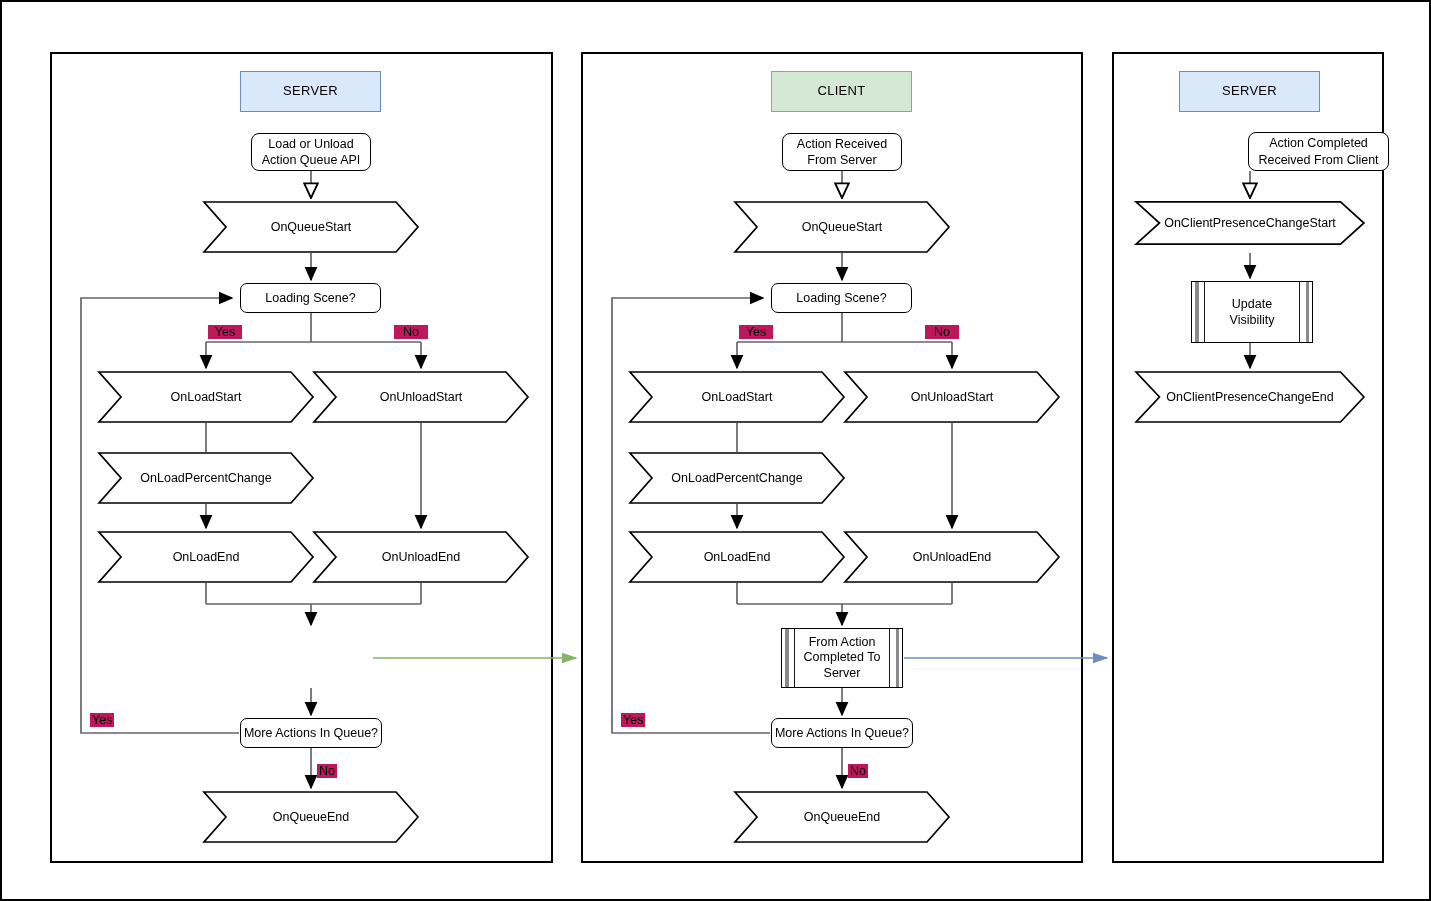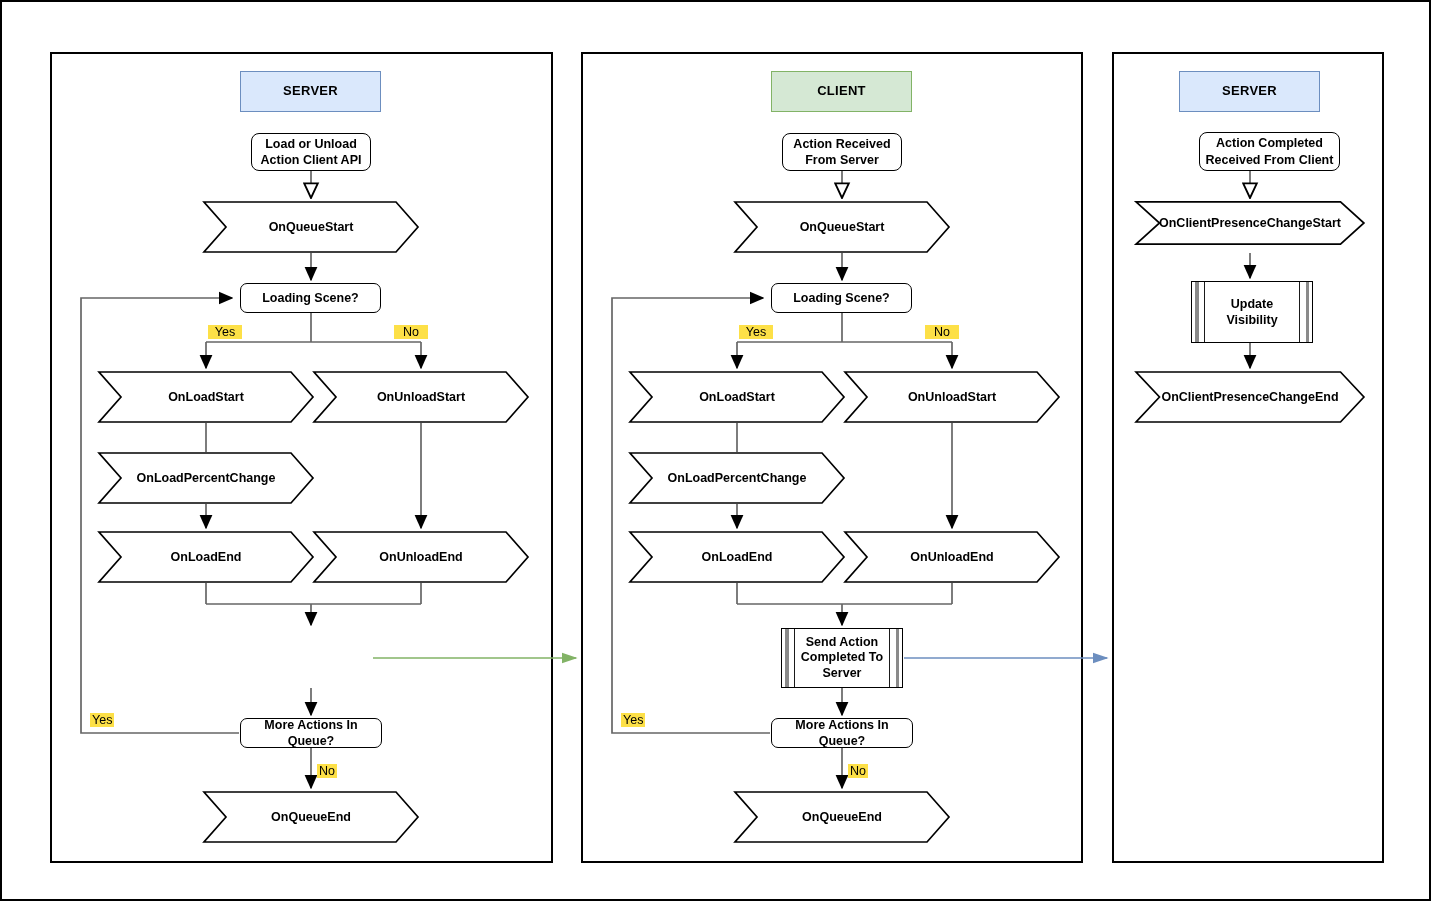--- a/index.html
+++ b/index.html
@@ -1,31 +1,31 @@
 <!DOCTYPE html>
 <html><head>
 <meta charset="utf-8">
 <style>
   html,body{margin:0;padding:0;background:#fff;}
   body{font-family:"Liberation Sans", sans-serif;color:#000;}
   .stage{position:relative;width:1431px;height:901px;background:#fff;border:2px solid #000;box-sizing:border-box;overflow:hidden;}
   .panel{position:absolute;border:2px solid #000;background:#fff;box-sizing:border-box;}
   .layer{position:absolute;left:0;top:0;width:1431px;height:901px;pointer-events:none;}
-  .node{position:absolute;box-sizing:border-box;font-size:12.5px;line-height:1.3;font-weight:bold;}
+  .node{position:absolute;box-sizing:border-box;font-size:12.5px;line-height:1.3;}
   .lbl{position:absolute;left:0;top:0;right:0;bottom:0;display:flex;align-items:center;justify-content:center;text-align:center;white-space:pre-line;padding:0 4px;}
   .hdr{border:1.5px solid;display:flex;align-items:center;justify-content:center;font-size:13px;letter-spacing:.3px;}
   .rbox{background:#fff;border:1.6px solid #000;border-radius:8px;}
   .chev svg{position:absolute;left:0;top:0;width:100%;height:100%;overflow:visible;}
   .chev polygon{fill:#ffffff;stroke:#000000;stroke-width:1.7;}
   .sub{background:#fff;border:1.6px solid #000;}
   .sbar{position:absolute;top:0;bottom:0;width:3.5px;background:#8a8a8a;}
   .sbar-l{left:3px}.sbar-r{right:3px}
   .sline{position:absolute;top:0;bottom:0;width:0;border-left:1.4px solid #1a1a1a;}
   .sline-l{left:12px}.sline-r{right:12px}
-  .flabel{position:absolute;font-size:12.5px;background:#fde047;padding:0 2px;}
+  .flabel{position:absolute;font-size:12.5px;background:#be185d;padding:0 2px;}
   .conn{stroke:#666666;stroke-width:1.7;fill:none;}
 </style>
 </head>
 <body>
 
 <div class="stage">
 
   <div class="panel" style="left:48px;top:50px;width:503px;height:811px;"></div>
   <div class="panel" style="left:579px;top:50px;width:502px;height:811px;"></div>
   <div class="panel" style="left:1110px;top:50px;width:272px;height:811px;"></div>
@@ -93,21 +93,21 @@
     <line x1="371" y1="656" x2="574" y2="656" stroke-width="1.6" marker-end="url(#mGreen)" style="stroke: rgb(130, 179, 102);"></line>
     <line x1="902" y1="656" x2="1105" y2="656" stroke-width="1.6" marker-end="url(#mBlue)" style="stroke: rgb(108, 142, 191);"></line>
   </svg>
 
   <div class="node hdr" style="left: 238px; top: 69px; width: 141px; height: 41px; background-color: rgb(218, 232, 252); border-color: rgb(108, 142, 191);">
     <span>SERVER</span>
   </div>
 
   <div class="node rbox" style="left:249px;top:131px;width:120px;height:38px;">
     <span class="lbl">Load or Unload
-Action Client API</span>
+Action Queue API</span>
   </div>
 
   <div class="node chev" style="left:201px;top:199px;width:216px;height:52px;">
     <svg viewBox="0 0 216 52" preserveAspectRatio="none">
         <polygon points="1,1 193,1 215,26 193,51 1,51 23,26" vector-effect="non-scaling-stroke"></polygon>
       </svg>
     <span class="lbl">OnQueueStart</span>
   </div>
 
   <div class="node rbox" style="left:238px;top:281px;width:141px;height:30px;border-radius:7px;">
@@ -219,21 +219,21 @@
         <polygon points="1,1 193,1 215,26 193,51 1,51 23,26" vector-effect="non-scaling-stroke"></polygon>
       </svg>
     <span class="lbl">OnUnloadEnd</span>
   </div>
 
   <div class="node sub" style="left:779px;top:626px;width:122px;height:60px;">
     <i class="sbar sbar-l"></i>
     <i class="sbar sbar-r"></i>
     <i class="sline sline-l"></i>
     <i class="sline sline-r"></i>
-    <span class="lbl" style="left:14px;right:14px;line-height:1.25;">Send Action
+    <span class="lbl" style="left:14px;right:14px;line-height:1.25;">From Action
 Completed To
 Server</span>
   </div>
 
   <div class="node rbox" style="left:769px;top:716px;width:142px;height:30px;border-radius:7px;">
     <span class="lbl" style="padding:0;">More Actions In Queue?</span>
   </div>
 
   <div class="flabel" style="left:619px;top:711px;">Yes</div>
   <div class="flabel" style="left:846px;top:762px;">No</div>
@@ -242,21 +242,21 @@
     <svg viewBox="0 0 216 52" preserveAspectRatio="none">
         <polygon points="1,1 193,1 215,26 193,51 1,51 23,26" vector-effect="non-scaling-stroke"></polygon>
       </svg>
     <span class="lbl">OnQueueEnd</span>
   </div>
 
   <div class="node hdr" style="left: 1177px; top: 69px; width: 141px; height: 41px; background-color: rgb(218, 232, 252); border-color: rgb(108, 142, 191);">
     <span>SERVER</span>
   </div>
 
-  <div class="node rbox" style="left:1197px;top:130px;width:141px;height:39px;">
+  <div class="node rbox" style="left:1246px;top:130px;width:141px;height:39px;">
     <span class="lbl" style="padding:0;">Action Completed
 Received From Client</span>
   </div>
 
   <div class="node chev" style="left:1133px;top:199px;width:230px;height:44px;">
     <svg viewBox="0 0 216 52" preserveAspectRatio="none">
         <polygon points="1,1 193,1 215,26 193,51 1,51 23,26" vector-effect="non-scaling-stroke"></polygon>
       </svg>
     <span class="lbl">OnClientPresenceChangeStart</span>
   </div>

